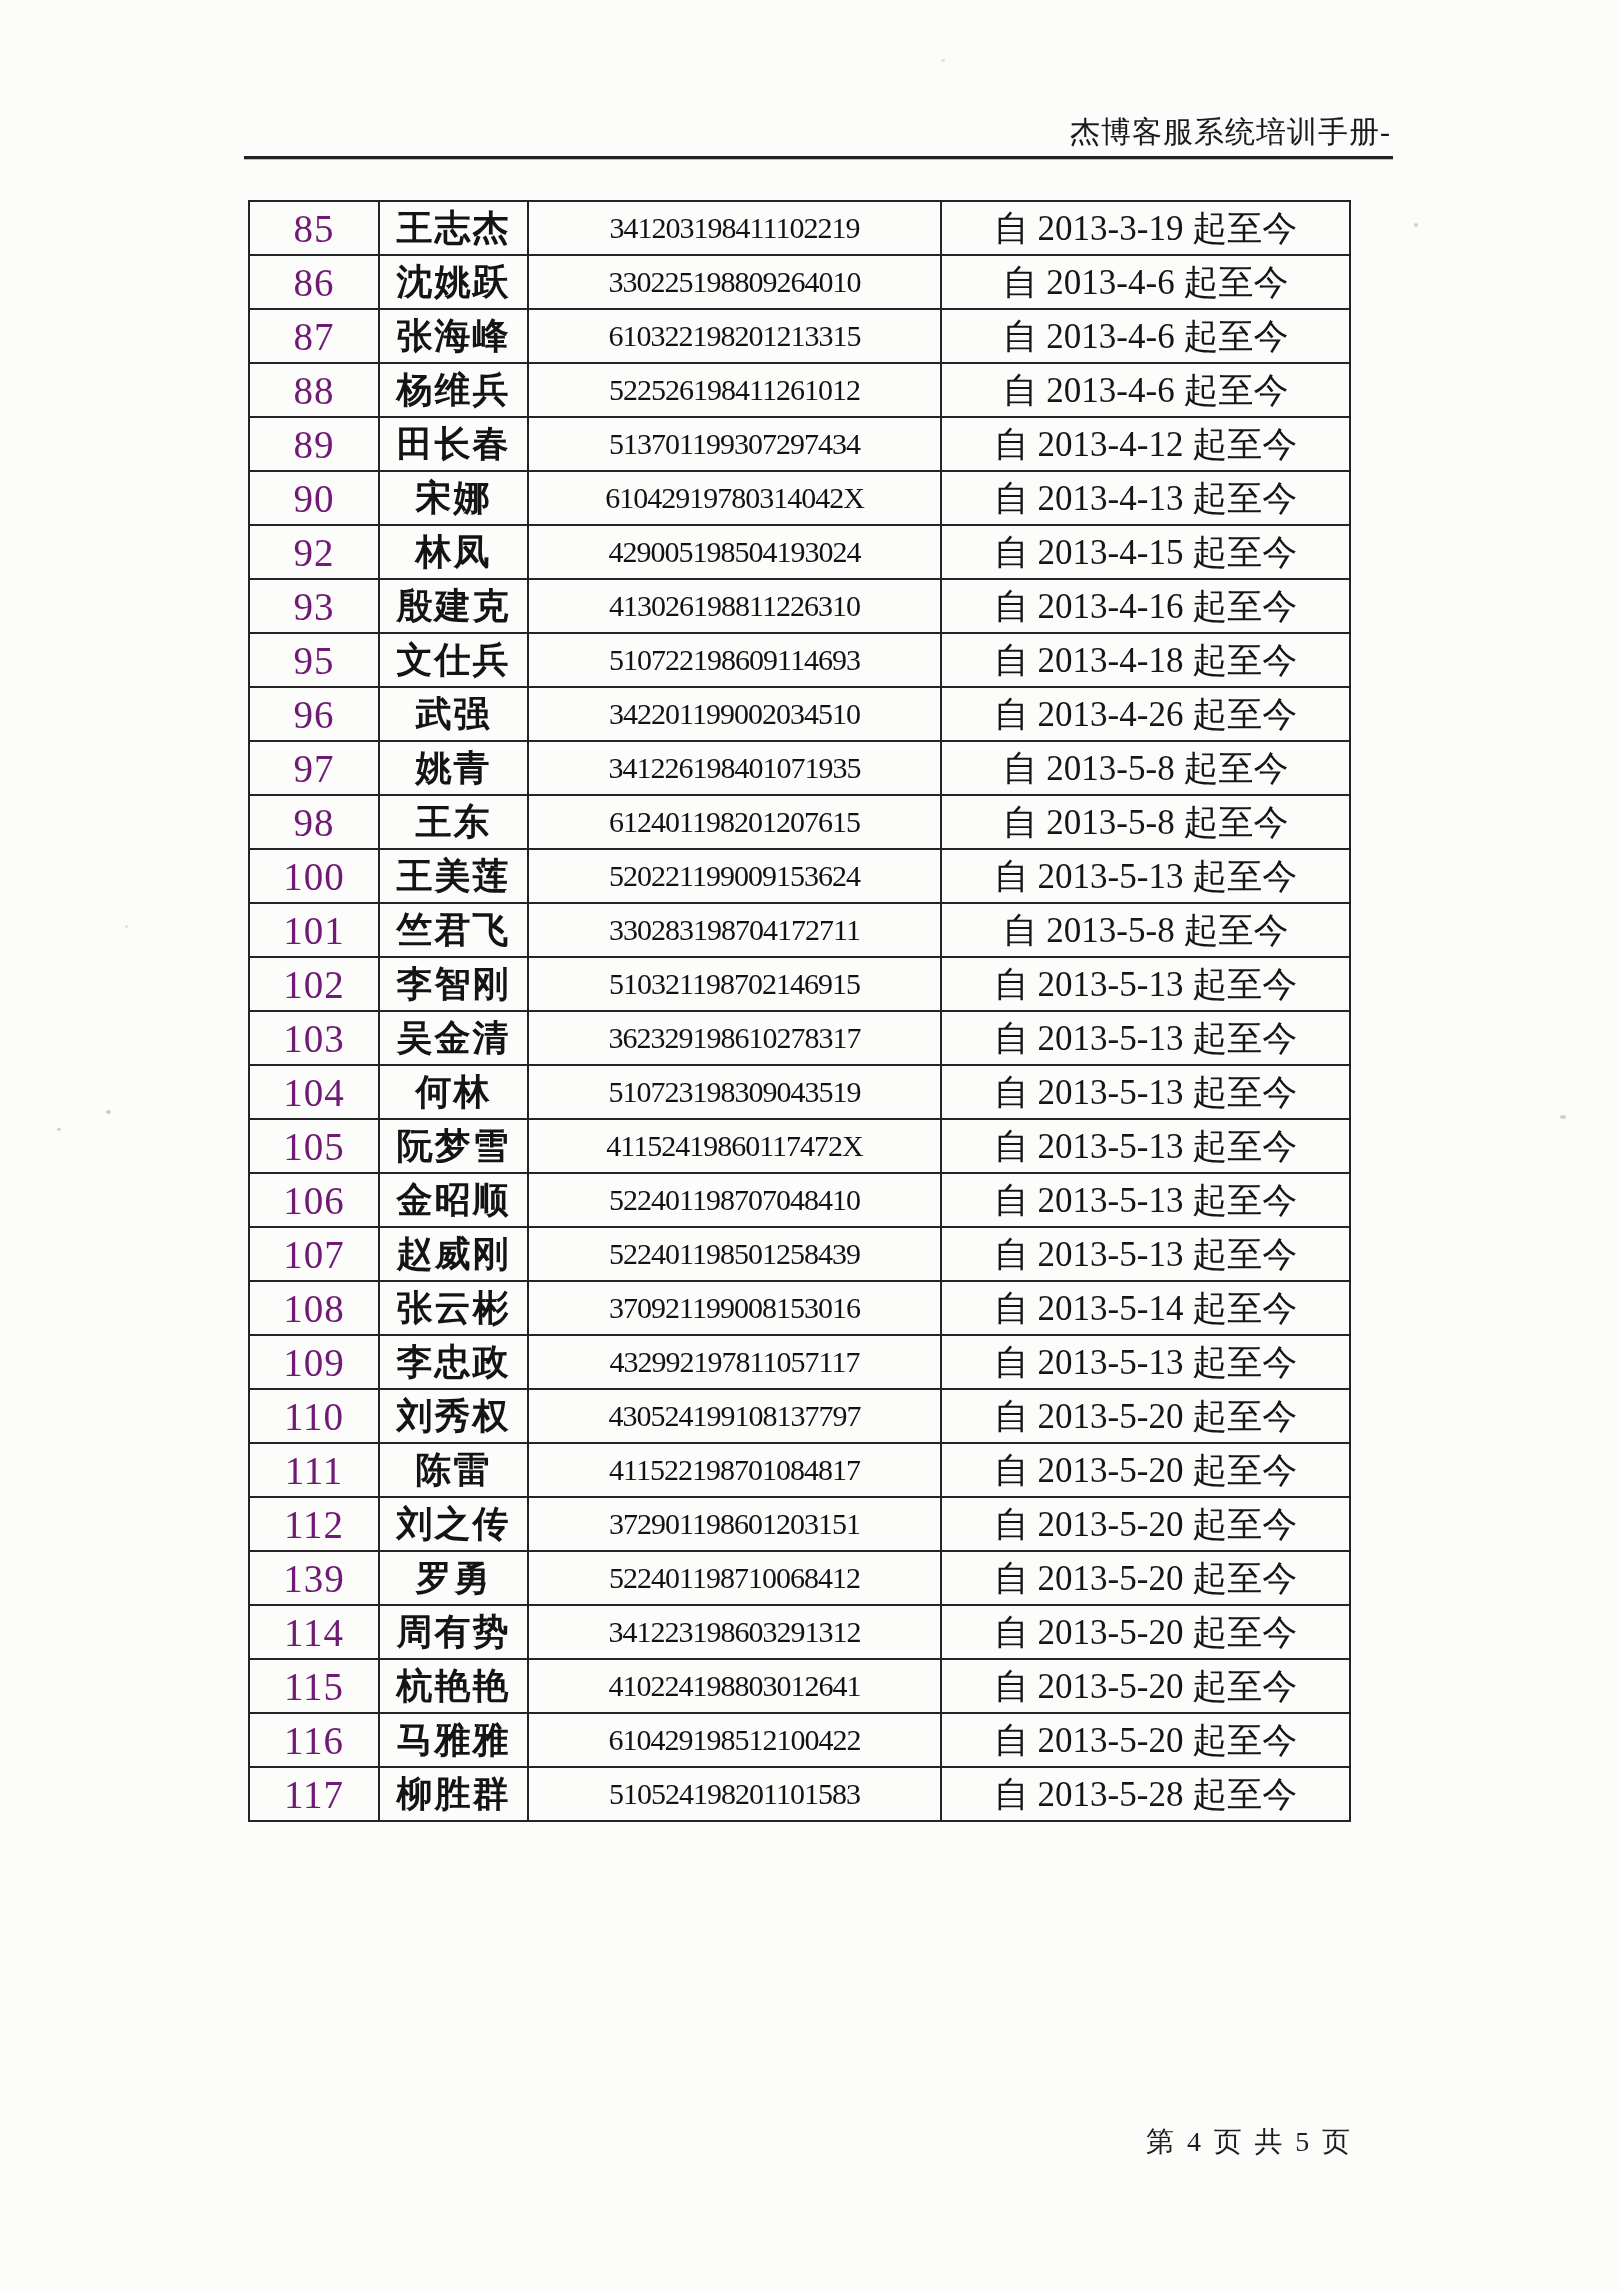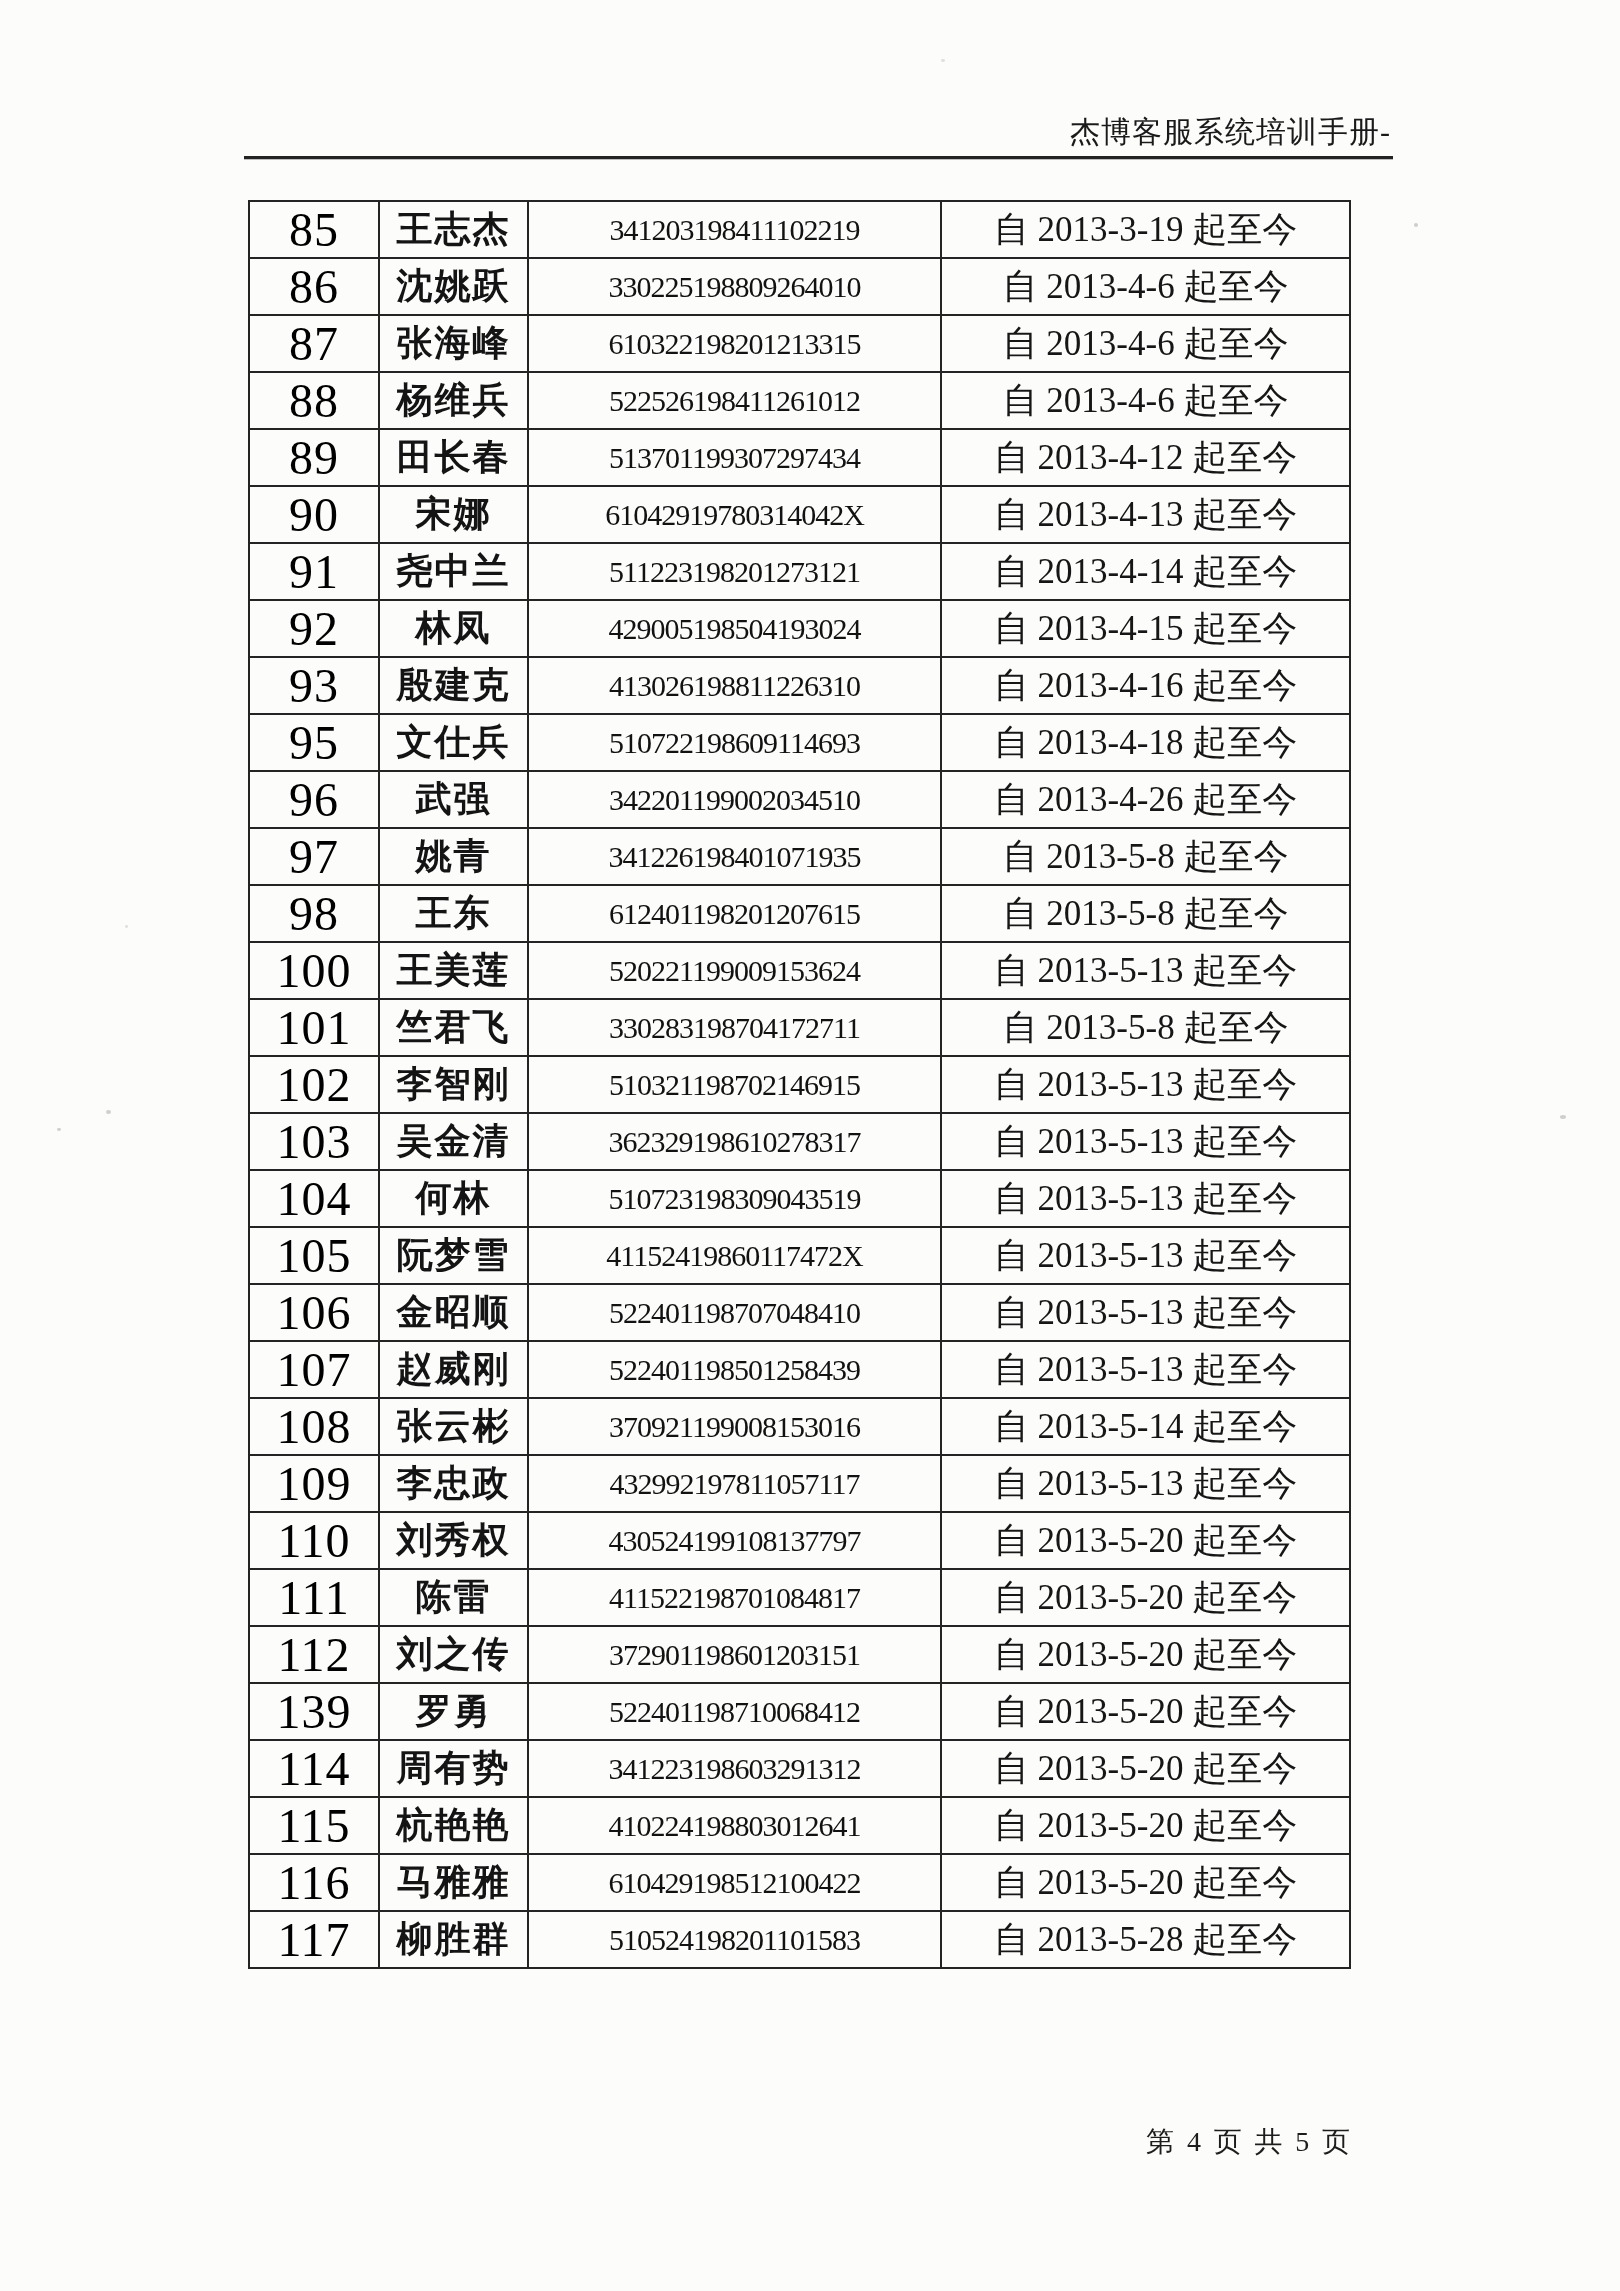--- a/index.html
+++ b/index.html
@@ -54,23 +54,23 @@
   table.roster td {
     border: 2px solid #242424;
     height: 52px;            
     text-align: center;
     vertical-align: middle;
     padding: 0;
     white-space: nowrap;
     overflow: hidden;
   }
   td.col-no {
-    font-size: 48px;
+    font-size: 39px;
     letter-spacing: 1px;
-    color: #000000;
+    color: #701a75;
   }
   td.col-name {
     font-size: 36px;
     font-weight: bold;
     letter-spacing: 2px;
     color: #141414;
   }
   td.col-id {
     font-size: 30px;
     letter-spacing: -1px;
@@ -151,26 +151,20 @@
           <td class="col-id">513701199307297434</td>
           <td class="col-period">自 2013-4-12 起至今</td>
         </tr>
         <tr>
           <td class="col-no">90</td>
           <td class="col-name">宋娜</td>
           <td class="col-id">61042919780314042X</td>
           <td class="col-period">自 2013-4-13 起至今</td>
         </tr>
         <tr>
-          <td class="col-no">91</td>
-          <td class="col-name">尧中兰</td>
-          <td class="col-id">511223198201273121</td>
-          <td class="col-period">自 2013-4-14 起至今</td>
-        </tr>
-        <tr>
           <td class="col-no">92</td>
           <td class="col-name">林凤</td>
           <td class="col-id">429005198504193024</td>
           <td class="col-period">自 2013-4-15 起至今</td>
         </tr>
         <tr>
           <td class="col-no">93</td>
           <td class="col-name">殷建克</td>
           <td class="col-id">413026198811226310</td>
           <td class="col-period">自 2013-4-16 起至今</td>

